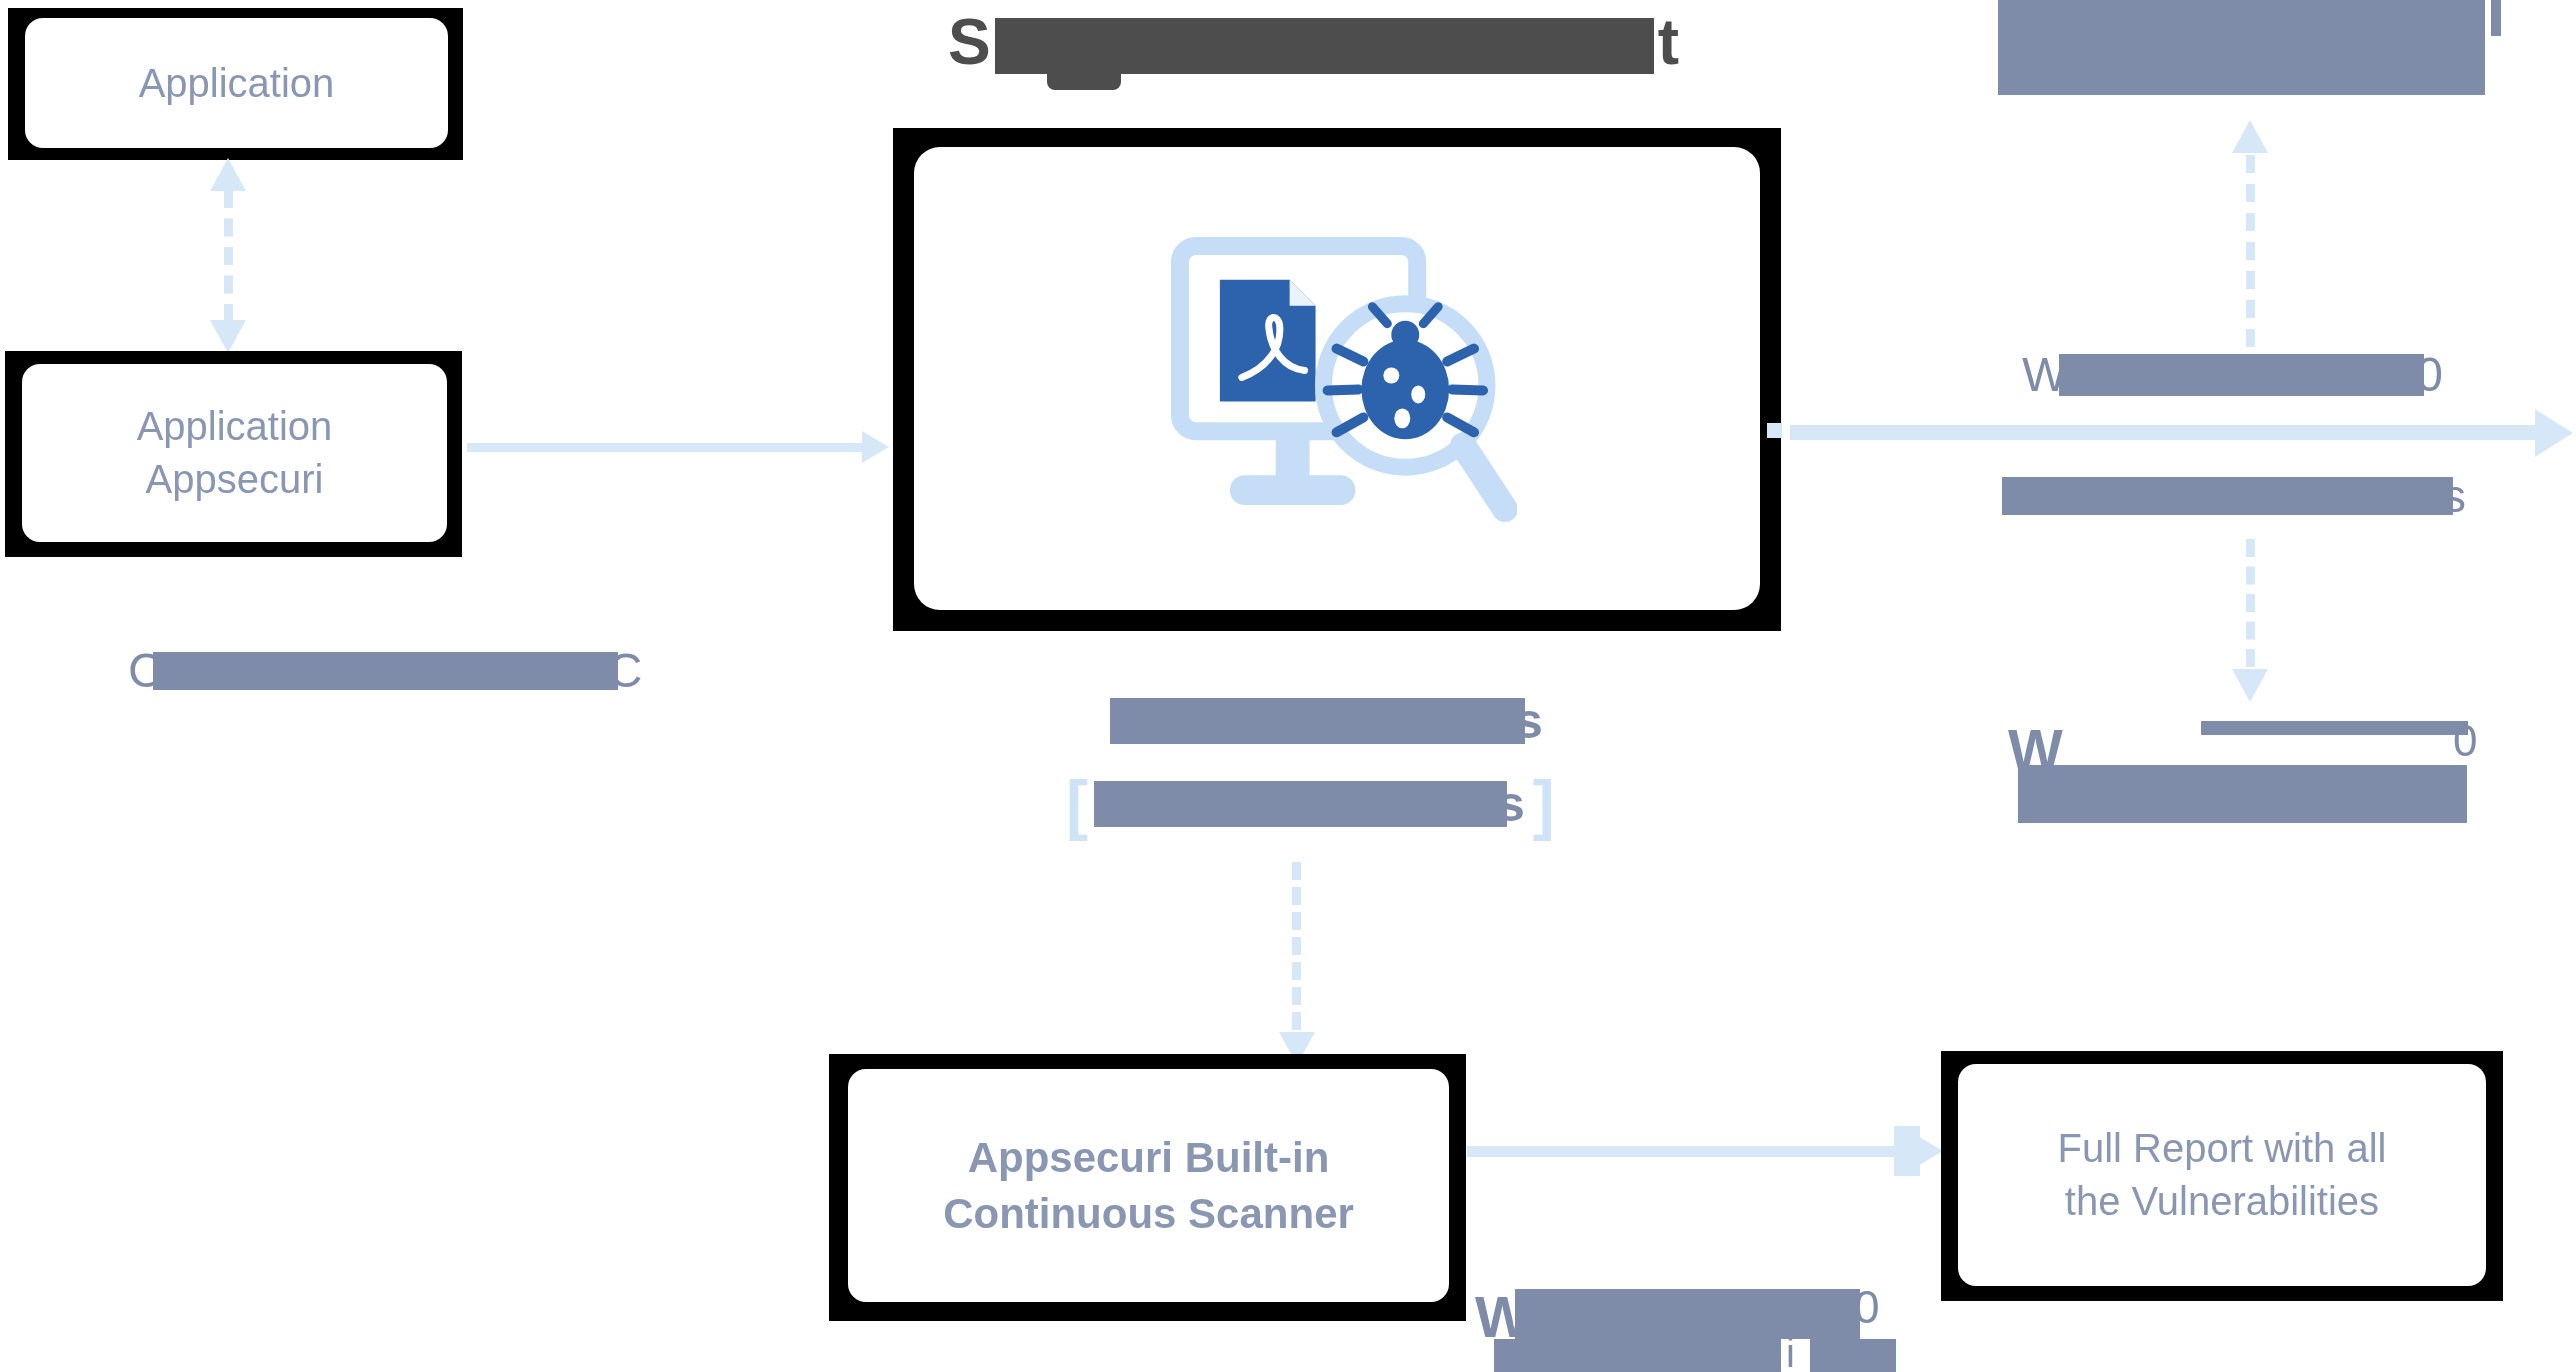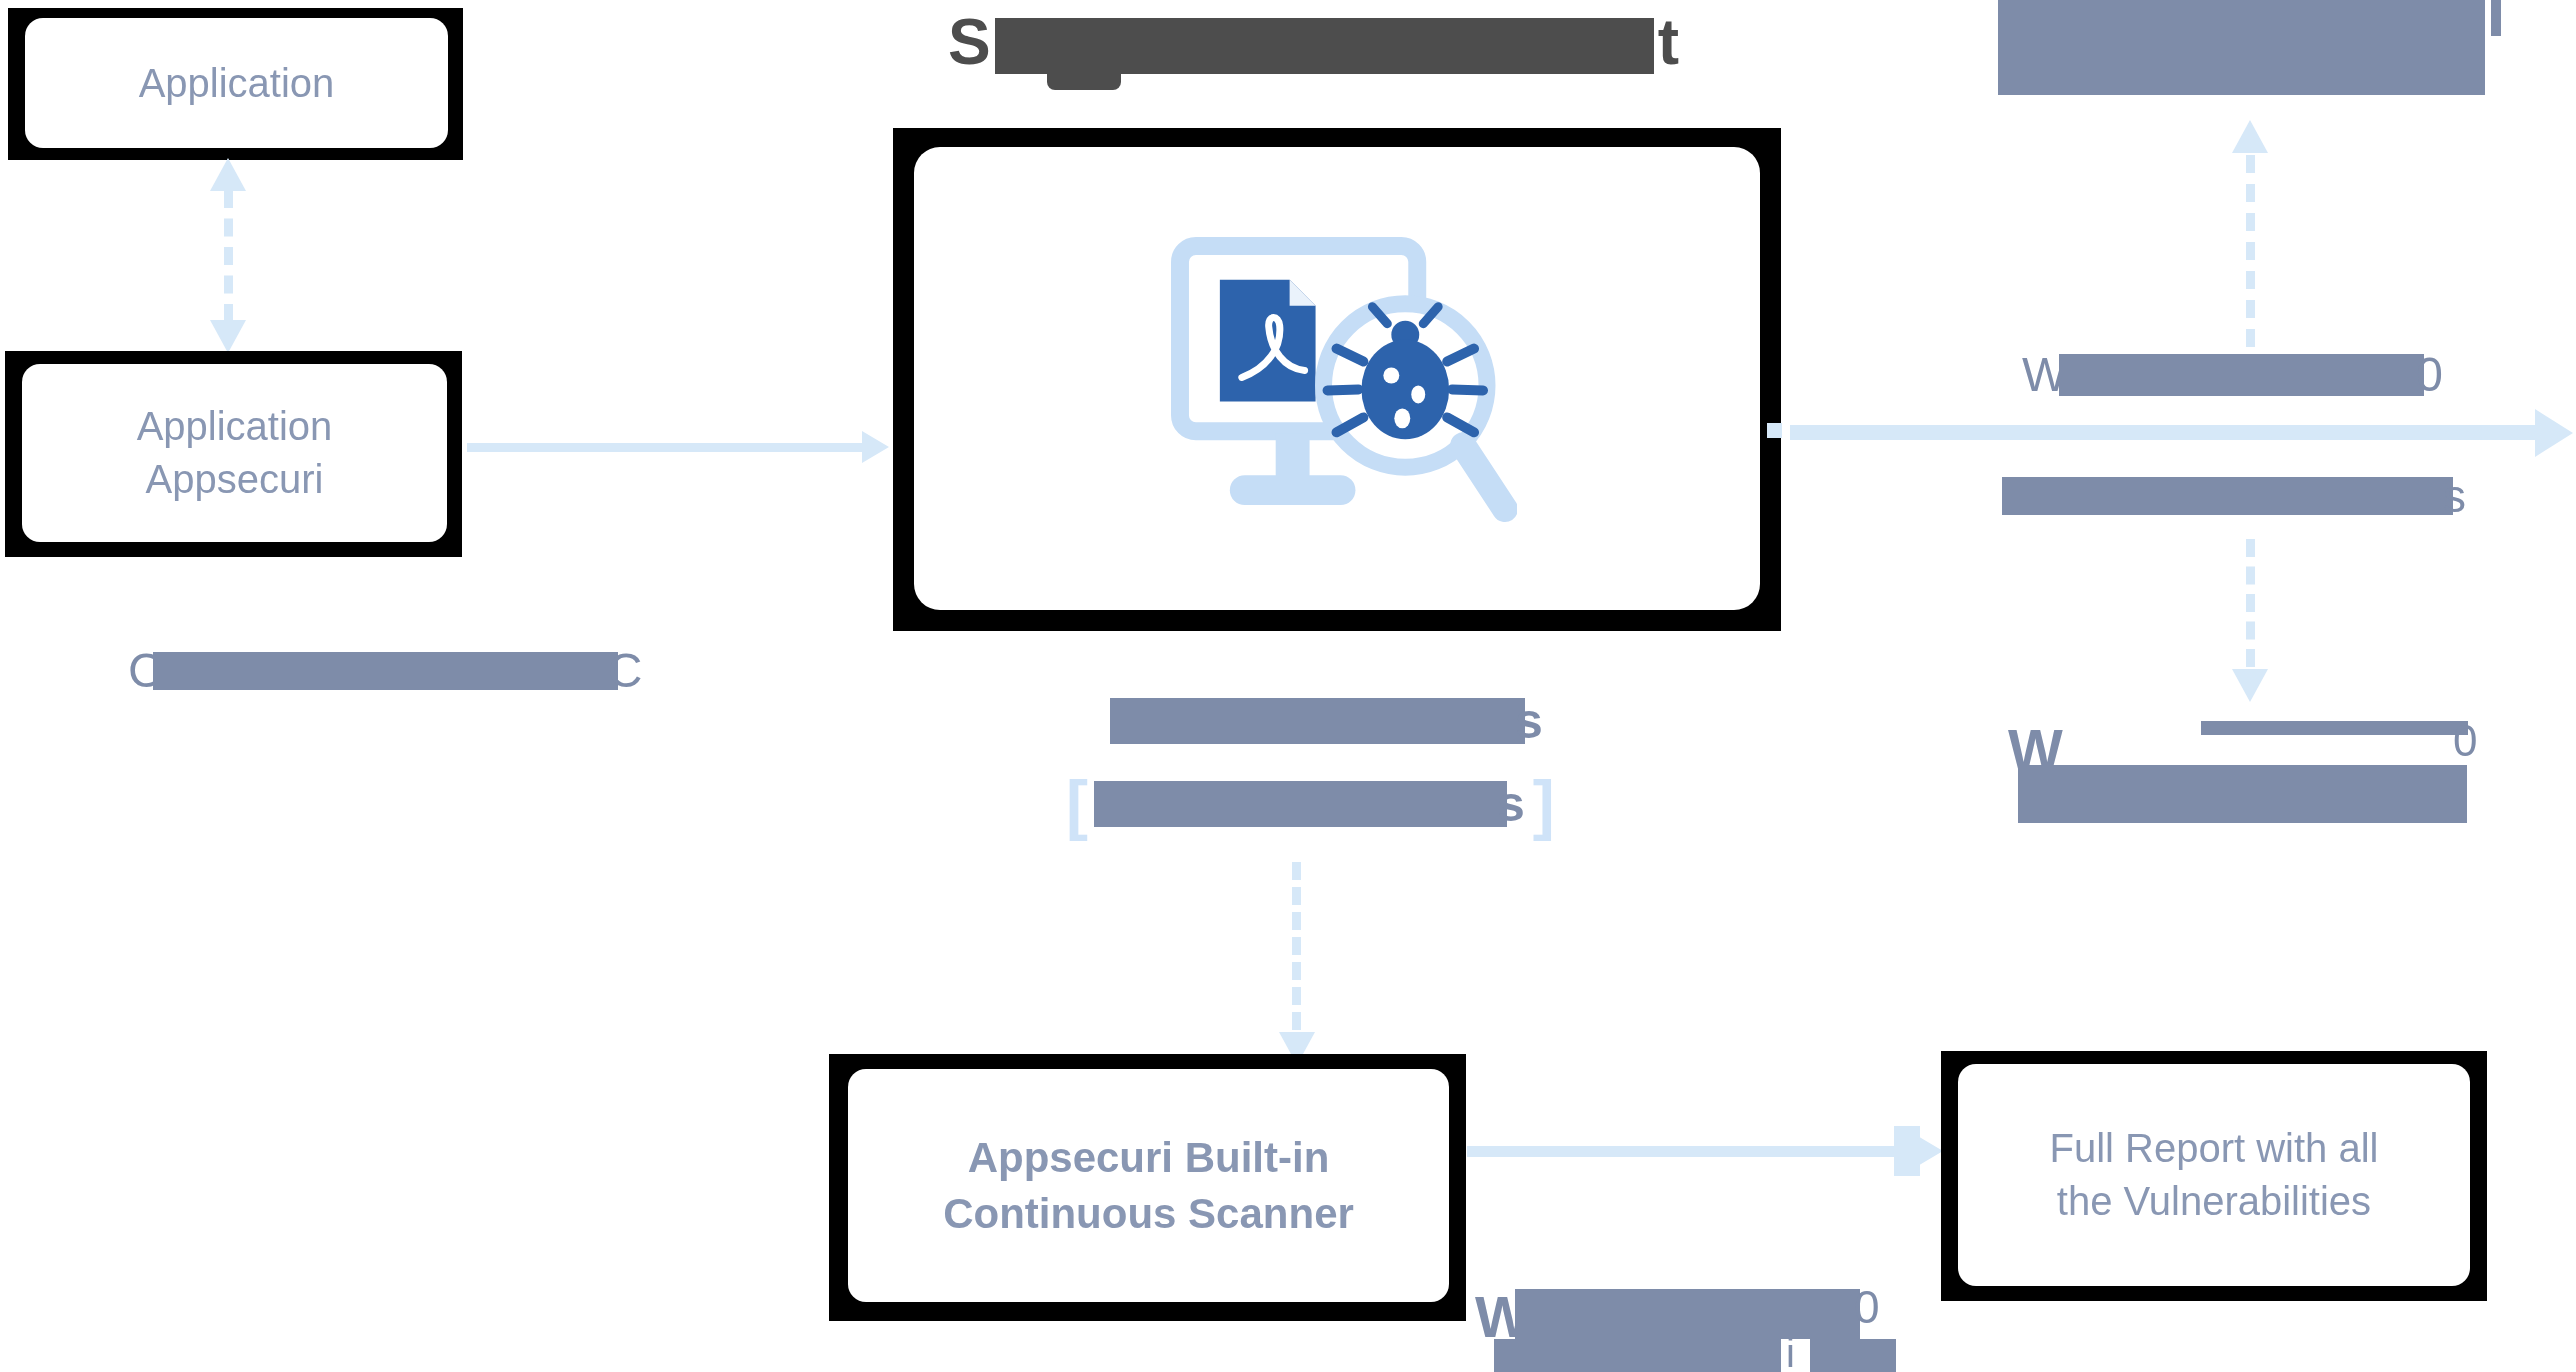--- a/index.html
+++ b/index.html
@@ -114,21 +114,21 @@
     <div class="nbox-inner" style="left:19px;top:15px;right:17px;bottom:19px;font-size:42px;font-weight:bold;">
       <span>Appsecuri Built-in</span>
       <span>Continuous Scanner</span>
     </div>
   </div>
 
   <div class="hline" style="left:1467px;top:1146px;width:437px;height:11px;"></div>
   <div class="hline" style="left:1894px;top:1126px;width:26px;height:50px;"></div>
   <div class="tri tri-right-sm" style="left:1916px;top:1135px;"></div>
 
-  <div class="nbox" style="left:1941px;top:1051px;width:546px;height:250px;">
+  <div class="nbox" style="left:1941px;top:1051px;width:546px;height:250px;padding-left:16px;">
     <div class="nbox-inner" style="left:17px;top:13px;right:17px;bottom:15px;">
       <span>Full Report with all</span>
       <span>the Vulnerabilities</span>
     </div>
   </div>
 
   <span class="rtext abs" style="left:1475px;top:1288px;font-size:58px;font-weight:700;">W</span>
   <span class="rbar abs" style="left:1515px;top:1289px;width:345px;height:50px;"></span>
   <span class="rtext abs" style="left:1854px;top:1284px;font-size:46px;">0</span>
   <span class="rbar abs" style="left:1494px;top:1339px;width:287px;height:33px;"></span>

